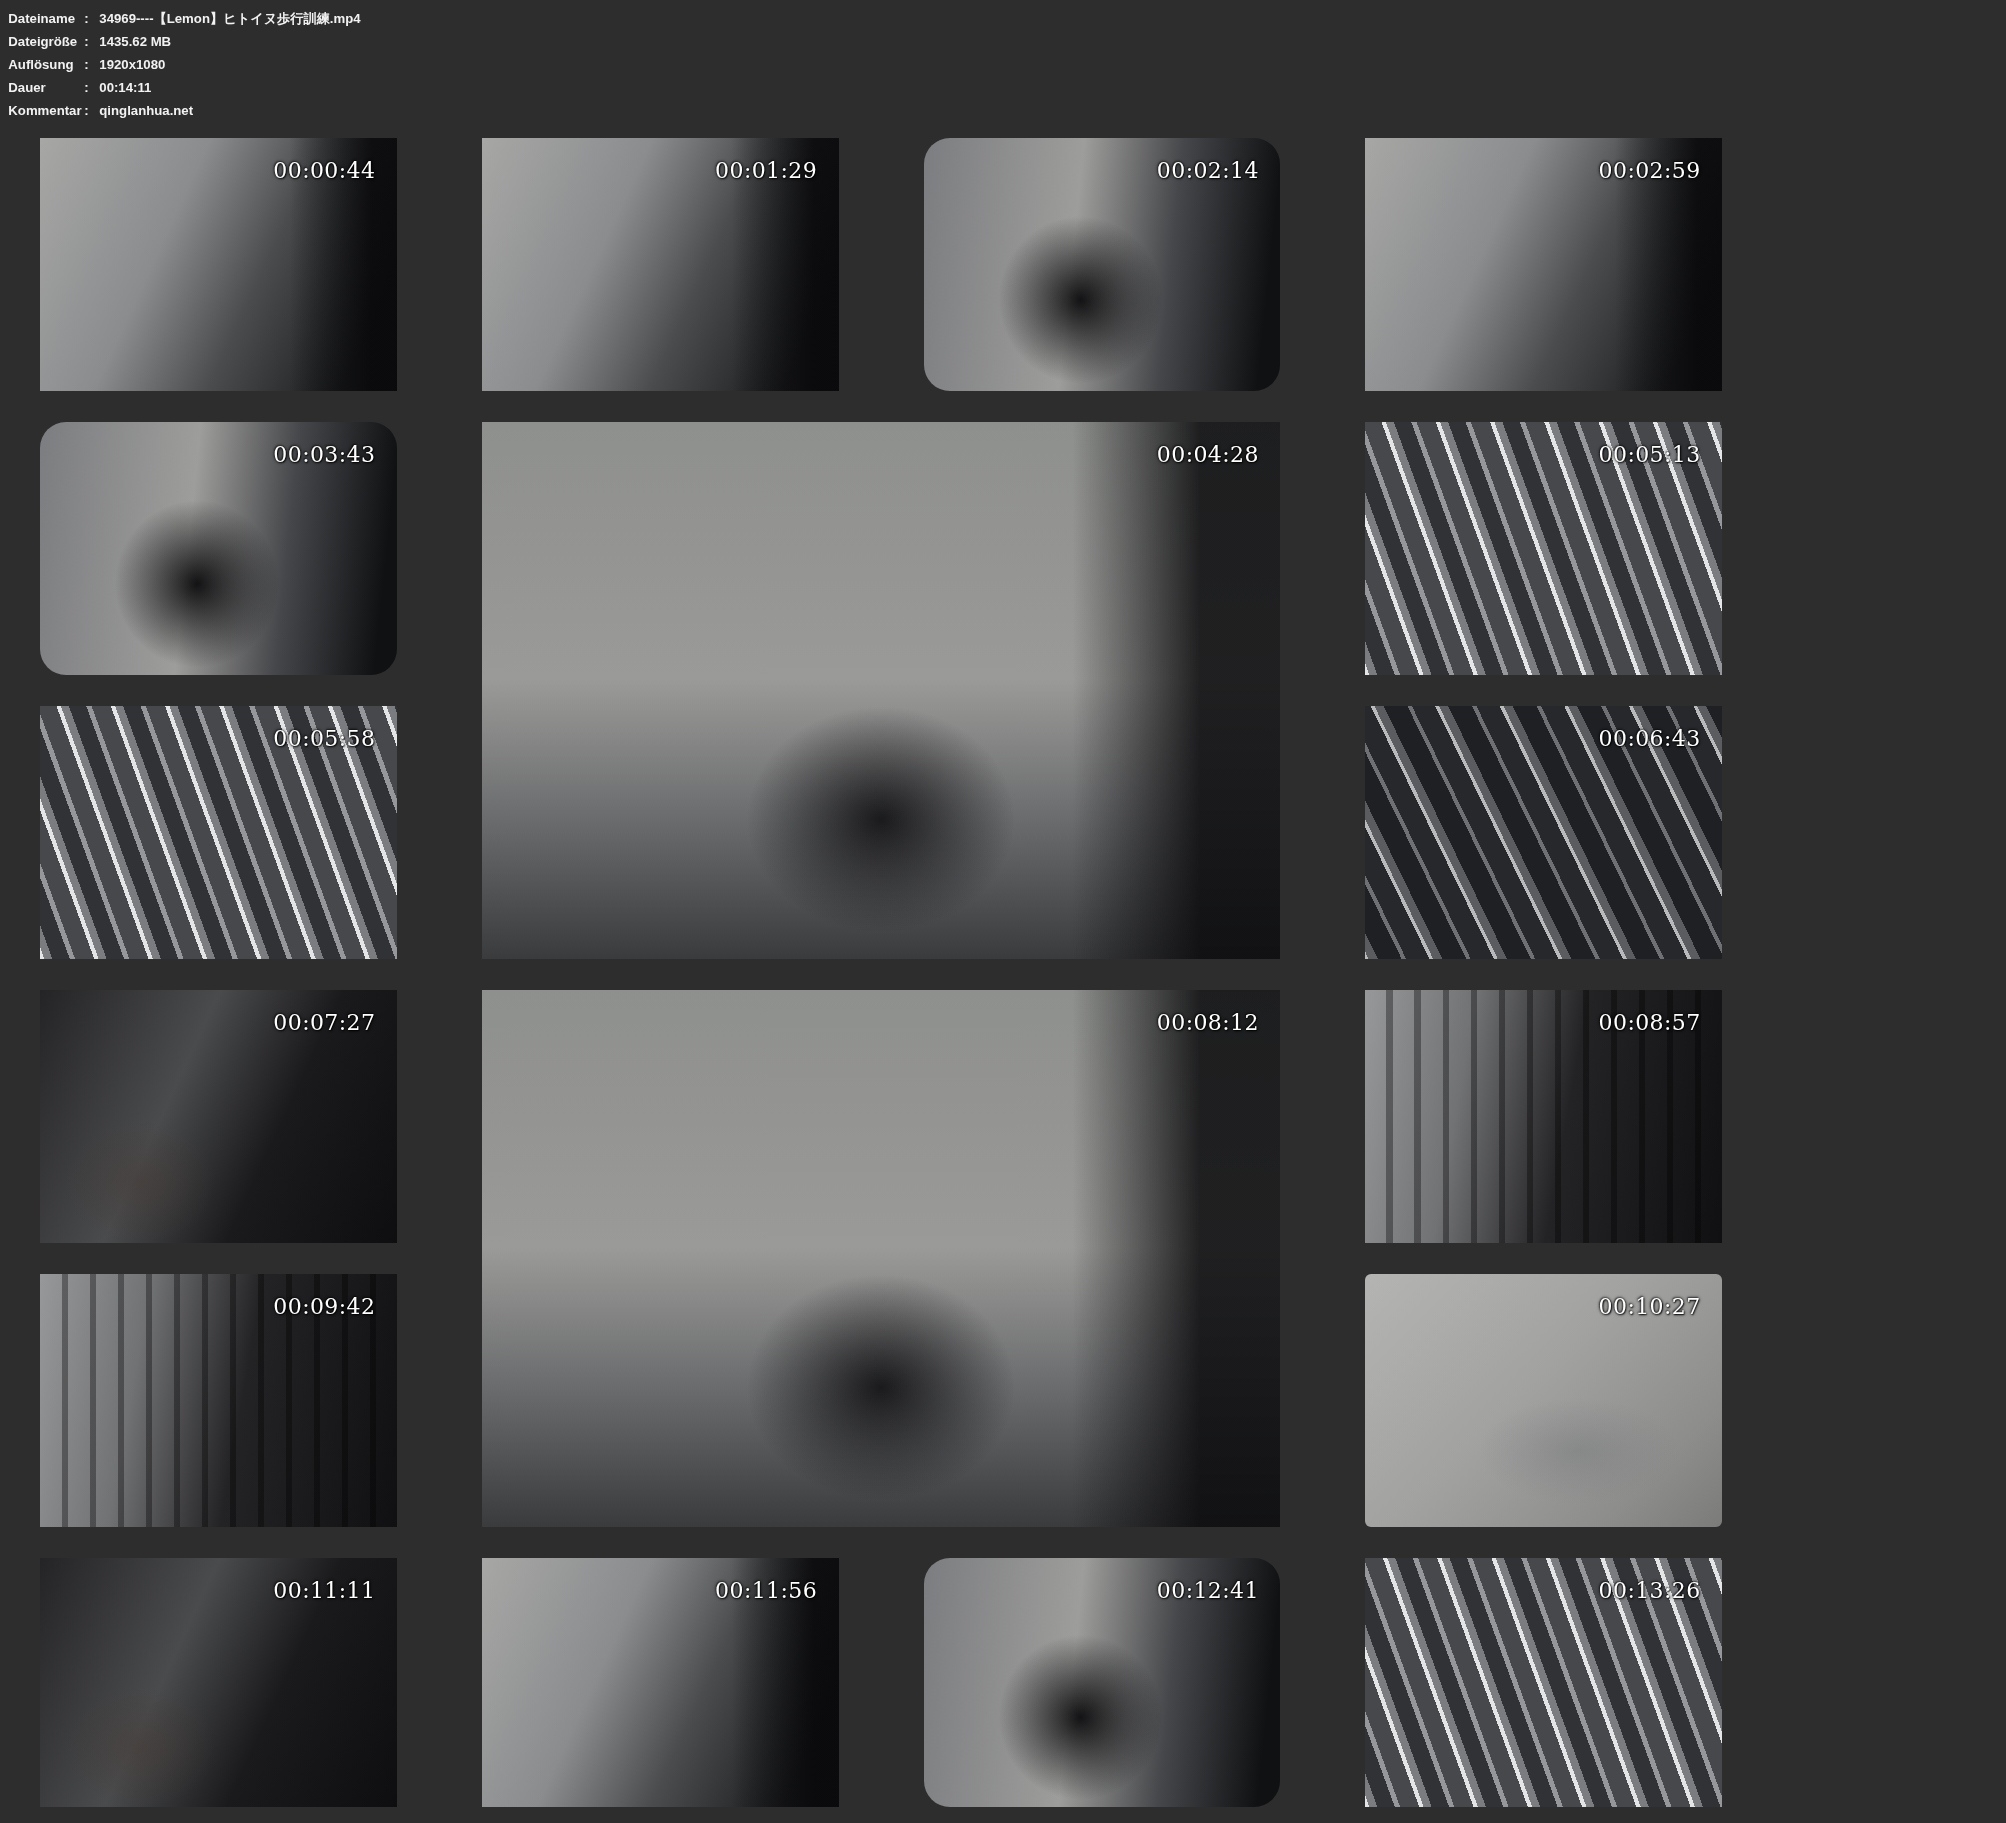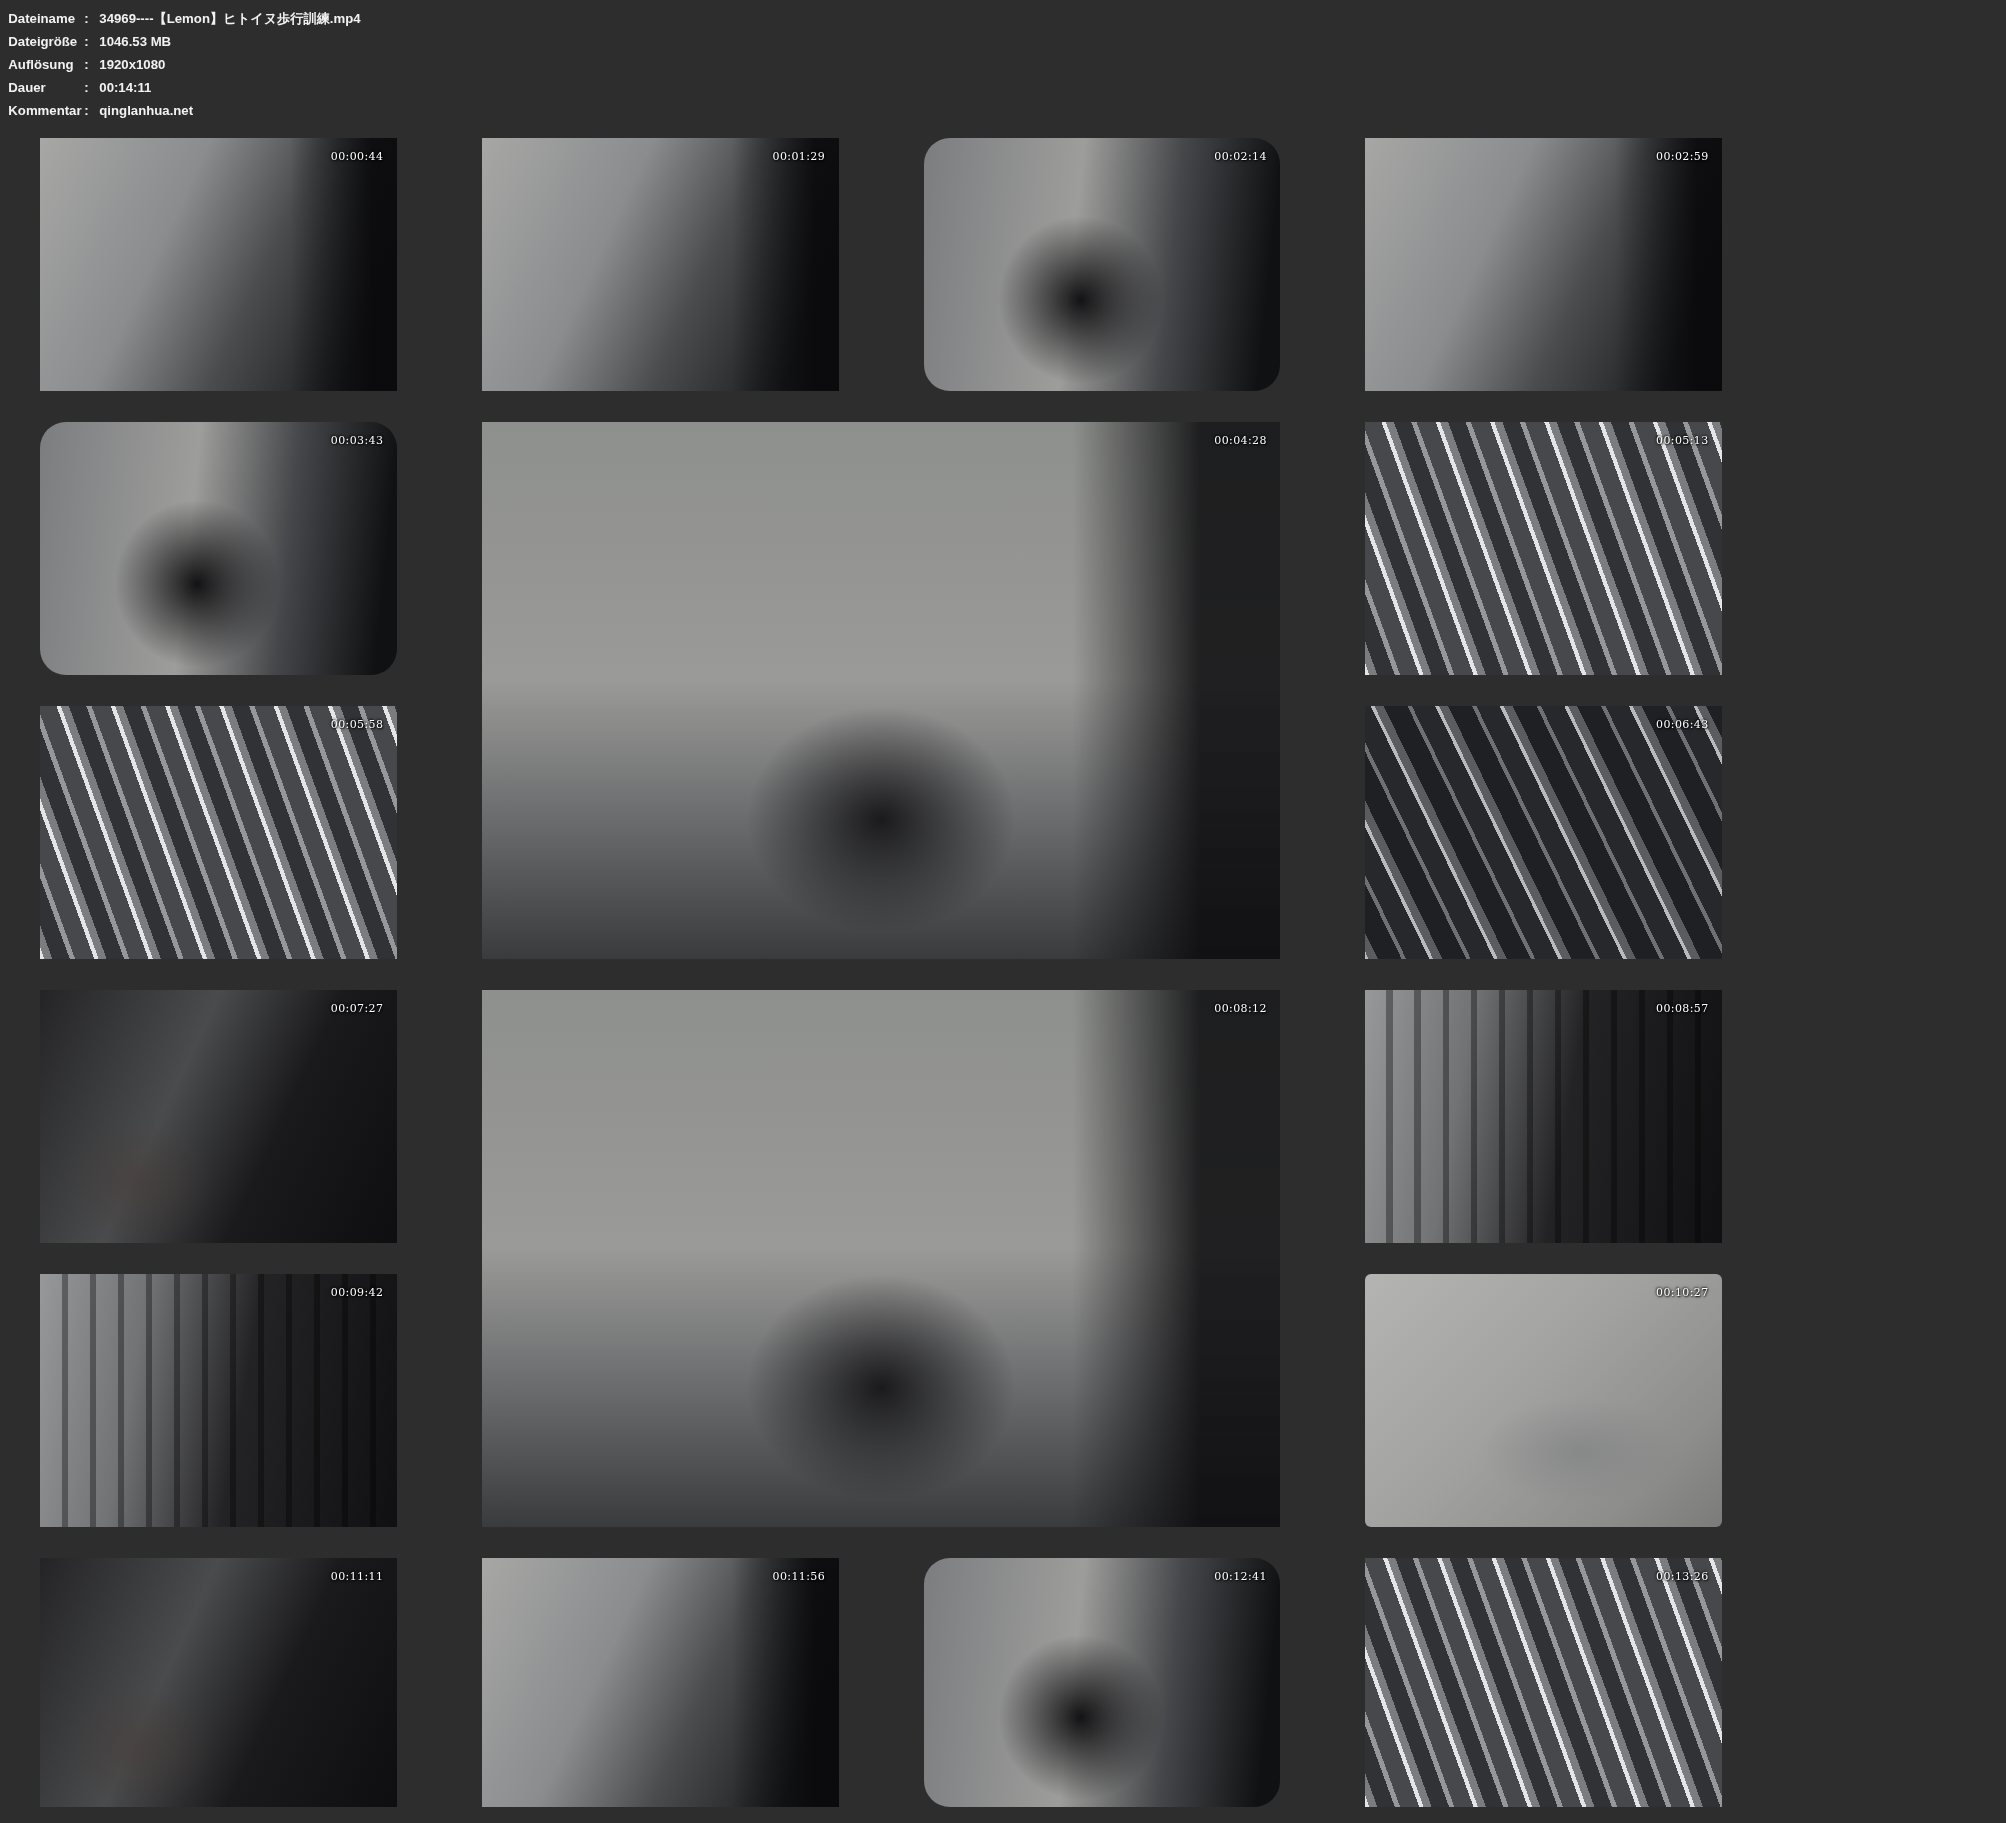--- a/index.html
+++ b/index.html
@@ -21,22 +21,22 @@
     display:grid;
     grid-template-columns:repeat(4, 1fr);
     grid-template-rows:repeat(5, 279px) 275px;
     gap:5px;
   }
   .thumb { position:relative; overflow:hidden; background:#4a4b4d; }
   .big-a { grid-column:2 / 4; grid-row:2 / 4;padding-left:33px; }
   .big-b { grid-column:2 / 4; grid-row:4 / 6;padding-left:24px; }
 
   .ts {
-    position:absolute; top:5.8px; right:7.4px; margin:6px;
-    font-family:"DejaVu Serif", serif; font-size:11px; letter-spacing:0.4px;
+    position:absolute; top:5.8px; right:7.4px; margin:14px;
+    font-family:"DejaVu Serif", serif; font-size:22px; letter-spacing:0.4px;
     color:#ffffff;
     text-shadow:0.8px 0.8px 1.7px rgba(0,0,0,0.95), -0.8px -0.8px 1.7px rgba(0,0,0,0.55), 0 0 3.3px rgba(0,0,0,0.8);
   }
 
   
   .scene-floor-dark {
     background:
       linear-gradient(90deg, rgba(0,0,0,0) 70%, rgba(8,8,10,0.88) 93%),
       linear-gradient(115deg, #a7a7a5 0%, #8a8c8e 36%, #4a4c4e 60%, #1c1d1f 88%);
   }
@@ -85,21 +85,21 @@
 
   <div class="meta">
     <div class="meta-row">
       <span class="meta-label">Dateiname</span>
       <span class="meta-sep">:</span>
       <span class="meta-value">34969----【Lemon】ヒトイヌ歩行訓練.mp4</span>
     </div>
     <div class="meta-row">
       <span class="meta-label">Dateigröße</span>
       <span class="meta-sep">:</span>
-      <span class="meta-value">1046.53 MB</span>
+      <span class="meta-value">1435.62 MB</span>
     </div>
     <div class="meta-row">
       <span class="meta-label">Auflösung</span>
       <span class="meta-sep">:</span>
       <span class="meta-value">1920x1080</span>
     </div>
     <div class="meta-row">
       <span class="meta-label">Dauer</span>
       <span class="meta-sep">:</span>
       <span class="meta-value">00:14:11</span>

